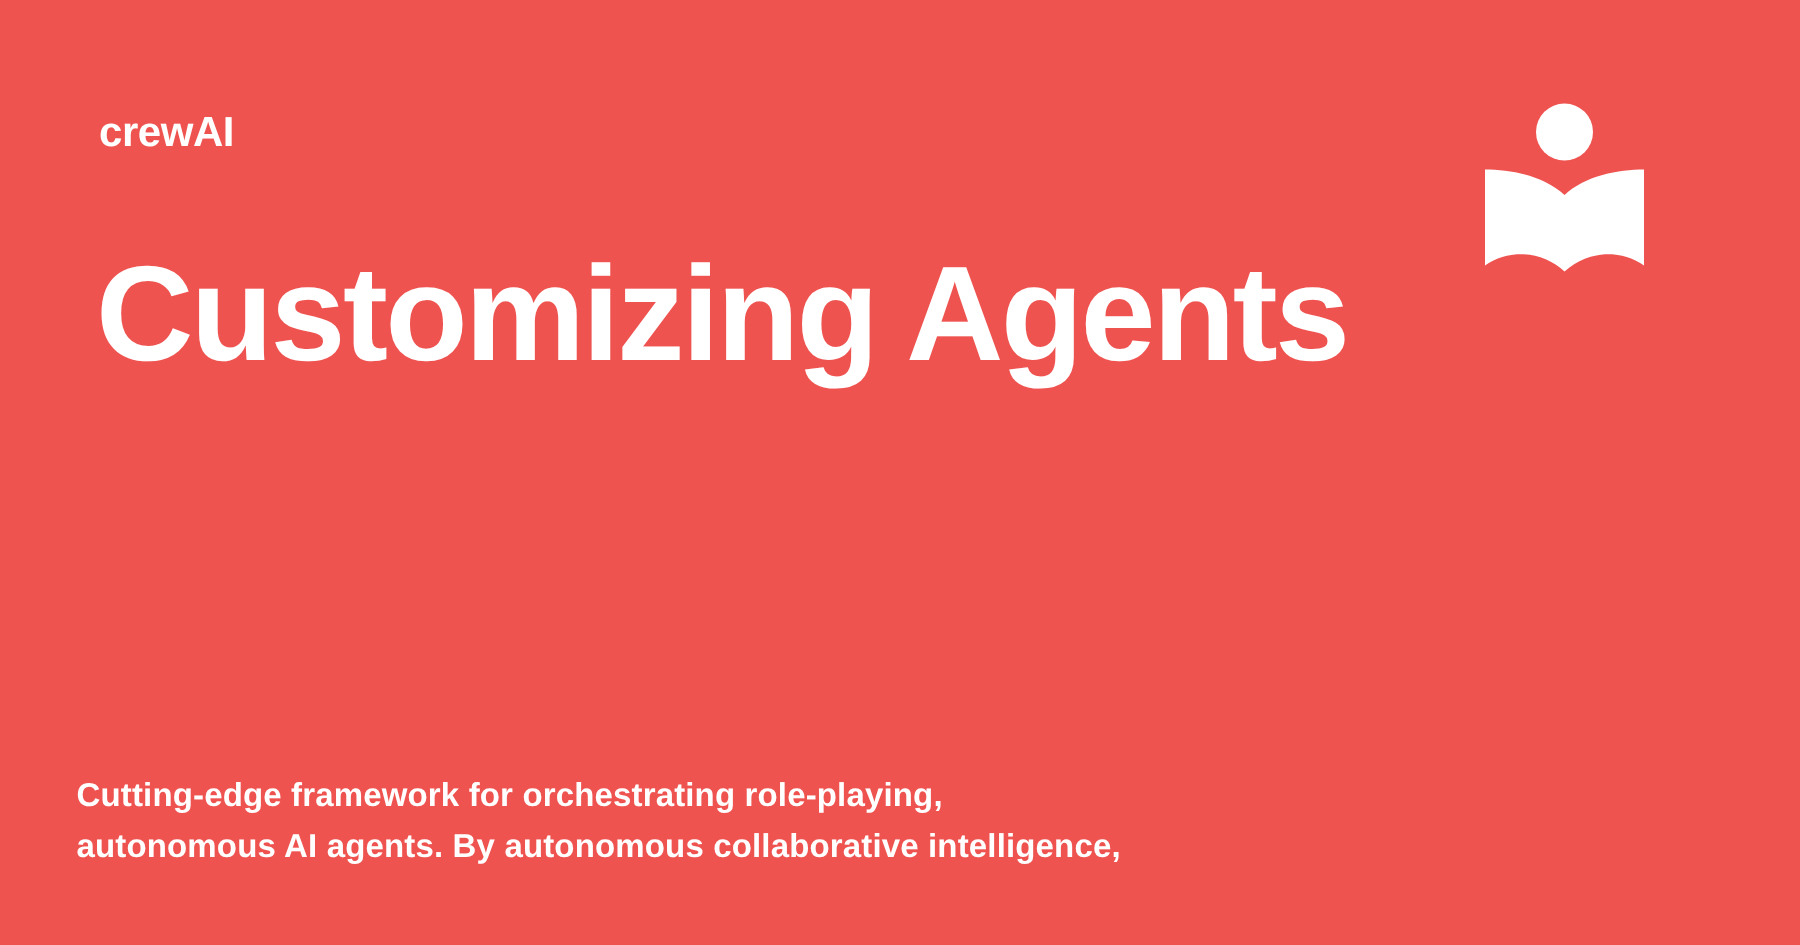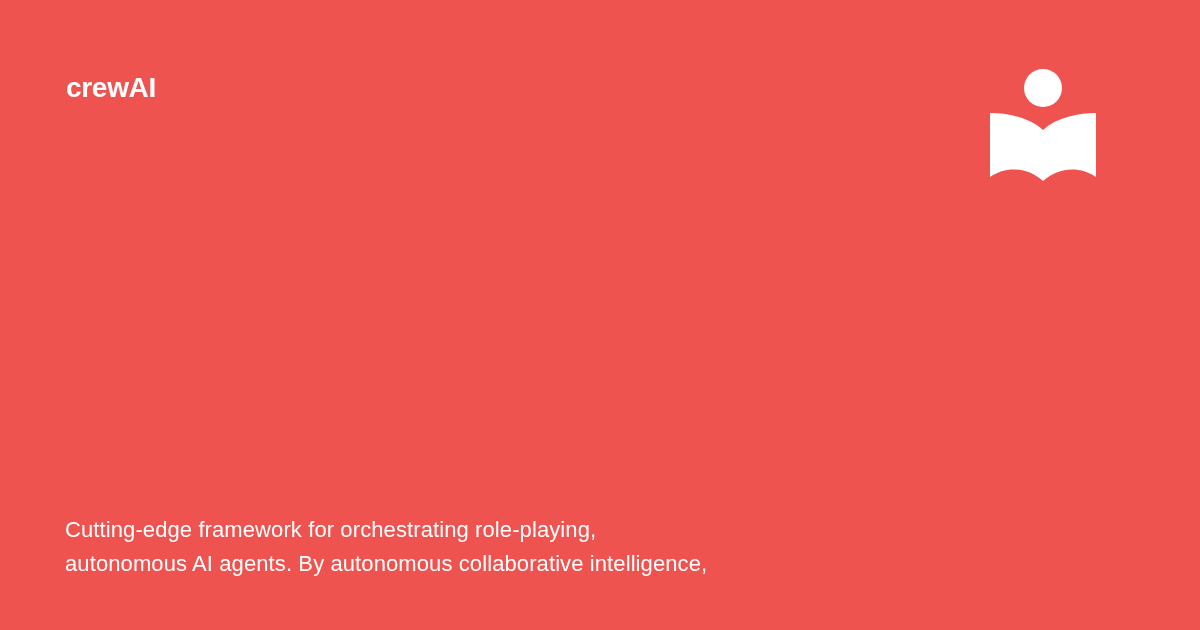--- a/index.html
+++ b/index.html
@@ -61,26 +61,26 @@
     font-size: 90px;
     font-weight: bold;
     line-height: 100px;
     letter-spacing: -1.8px;
     color: #ffffff;
   }
 
   
   .page-description {
     position: absolute;
-    left: 65px;
+    left: 51px;
     top: 513px;
     width: 840px;
     margin: 0;
     font-size: 22px;
-    font-weight: normal;
+    font-weight: bold;
     line-height: 34px;
     letter-spacing: 0.1px;
     color: #ffffff;
   }
   .desc-line {
     display: block;
     white-space: nowrap;
   }
 </style>
 </head>
@@ -97,19 +97,20 @@
                L5 114
                C 22 102, 44 105, 58 118
                C 72 105, 94 102, 111 114
                L111 50
                C 94 50, 72 54, 58 67
                C 44 54, 22 50, 5 50
                Z" fill="#ffffff"></path>
     </svg>
   </div>
 
+  <h1 class="page-title">Customizing Agents</h1>
 
   <p class="page-description">
     <span class="desc-line">Cutting-edge framework for orchestrating role-playing,</span>
     <span class="desc-line">autonomous AI agents. By autonomous collaborative intelligence,</span>
   </p>
 
 </div>
 
 </body></html>

